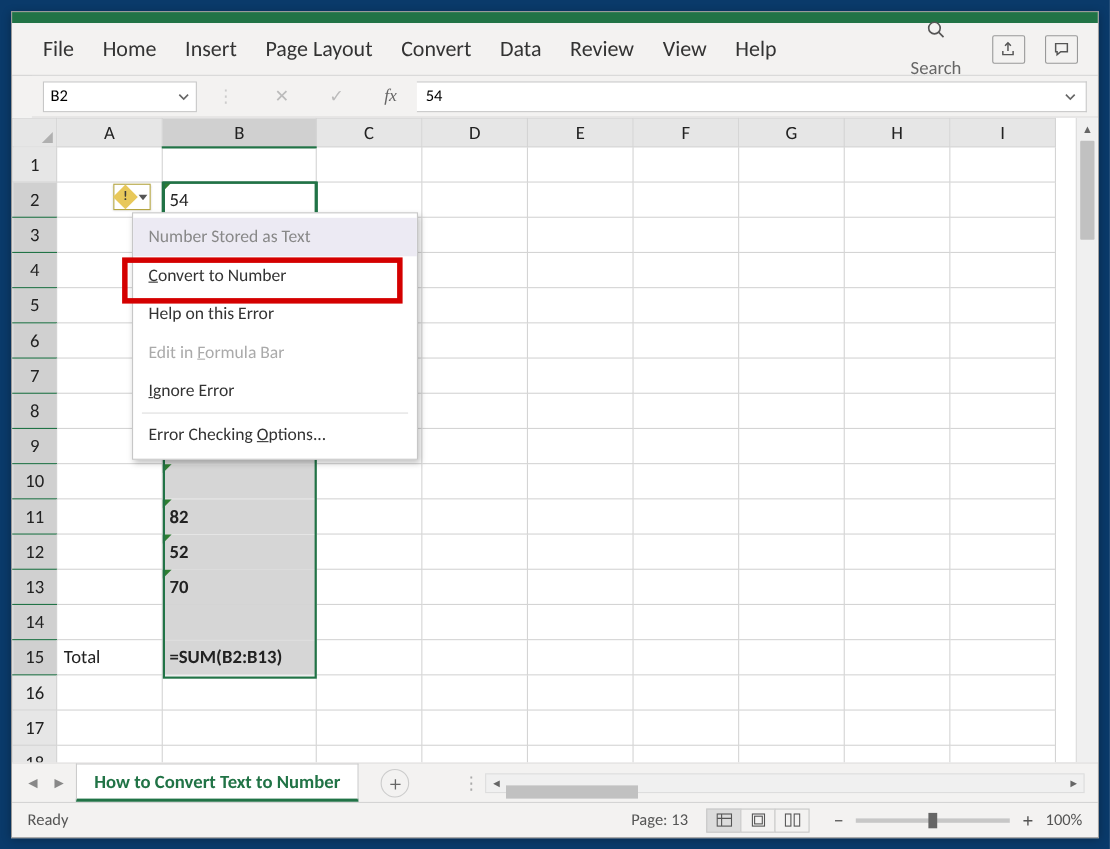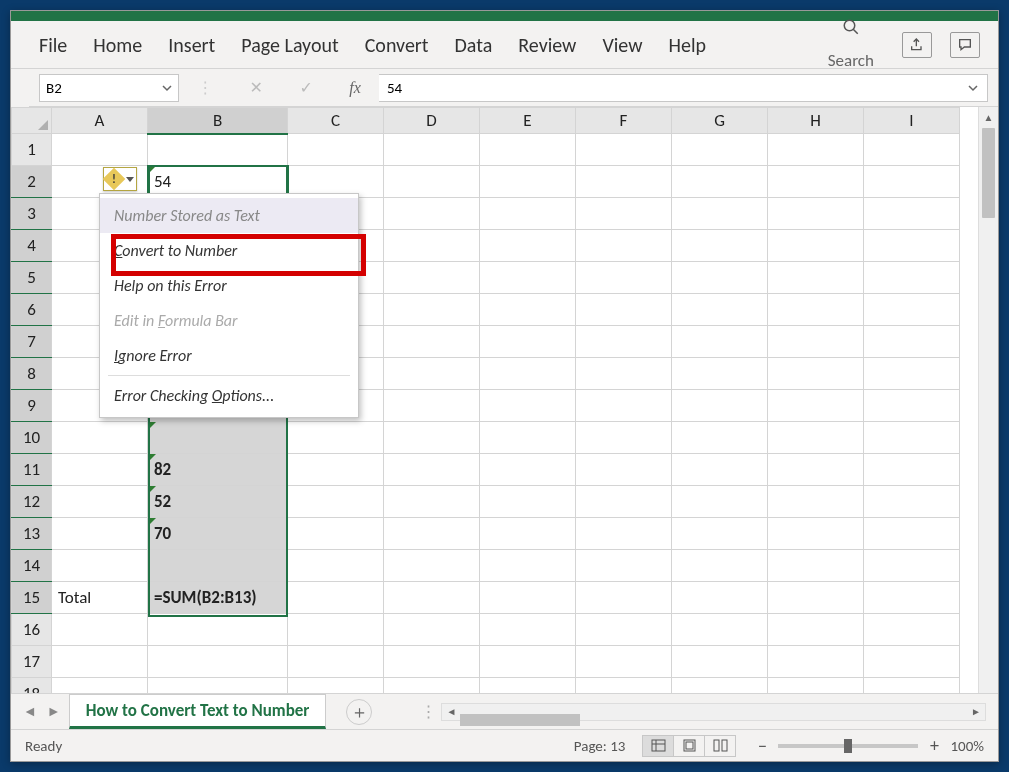--- a/index.html
+++ b/index.html
@@ -409,21 +409,21 @@
         </tbody>
       </table>
 
     <div class="sel-border" style="left:137px; top:58px; width:140px; height:452px;"></div>
 
     <div class="smart-tag" style="left:92px; top:60px;">
       <div class="diamond"></div>
       <div class="dd"></div>
     </div>
 
-    <div class="context-menu" style="left:88px; top:86px;font-style:italic;" id="ctxmenu">
+    <div class="context-menu" style="left:109px; top:86px;" id="ctxmenu">
         <div class="item header">Number Stored as Text</div>
         <div class="item"><u>C</u>onvert to Number</div>
         <div class="item">Help on this Error</div>
         <div class="item disabled">Edit in <u>F</u>ormula Bar</div>
         <div class="item"><u>I</u>gnore Error</div>
         <div class="sep"></div>
         <div class="item">Error Checking <u>O</u>ptions...</div>
       </div>
 
     <div class="highlight-box" style="left:100px; top:127px; width:255px; height:42px;"></div>

